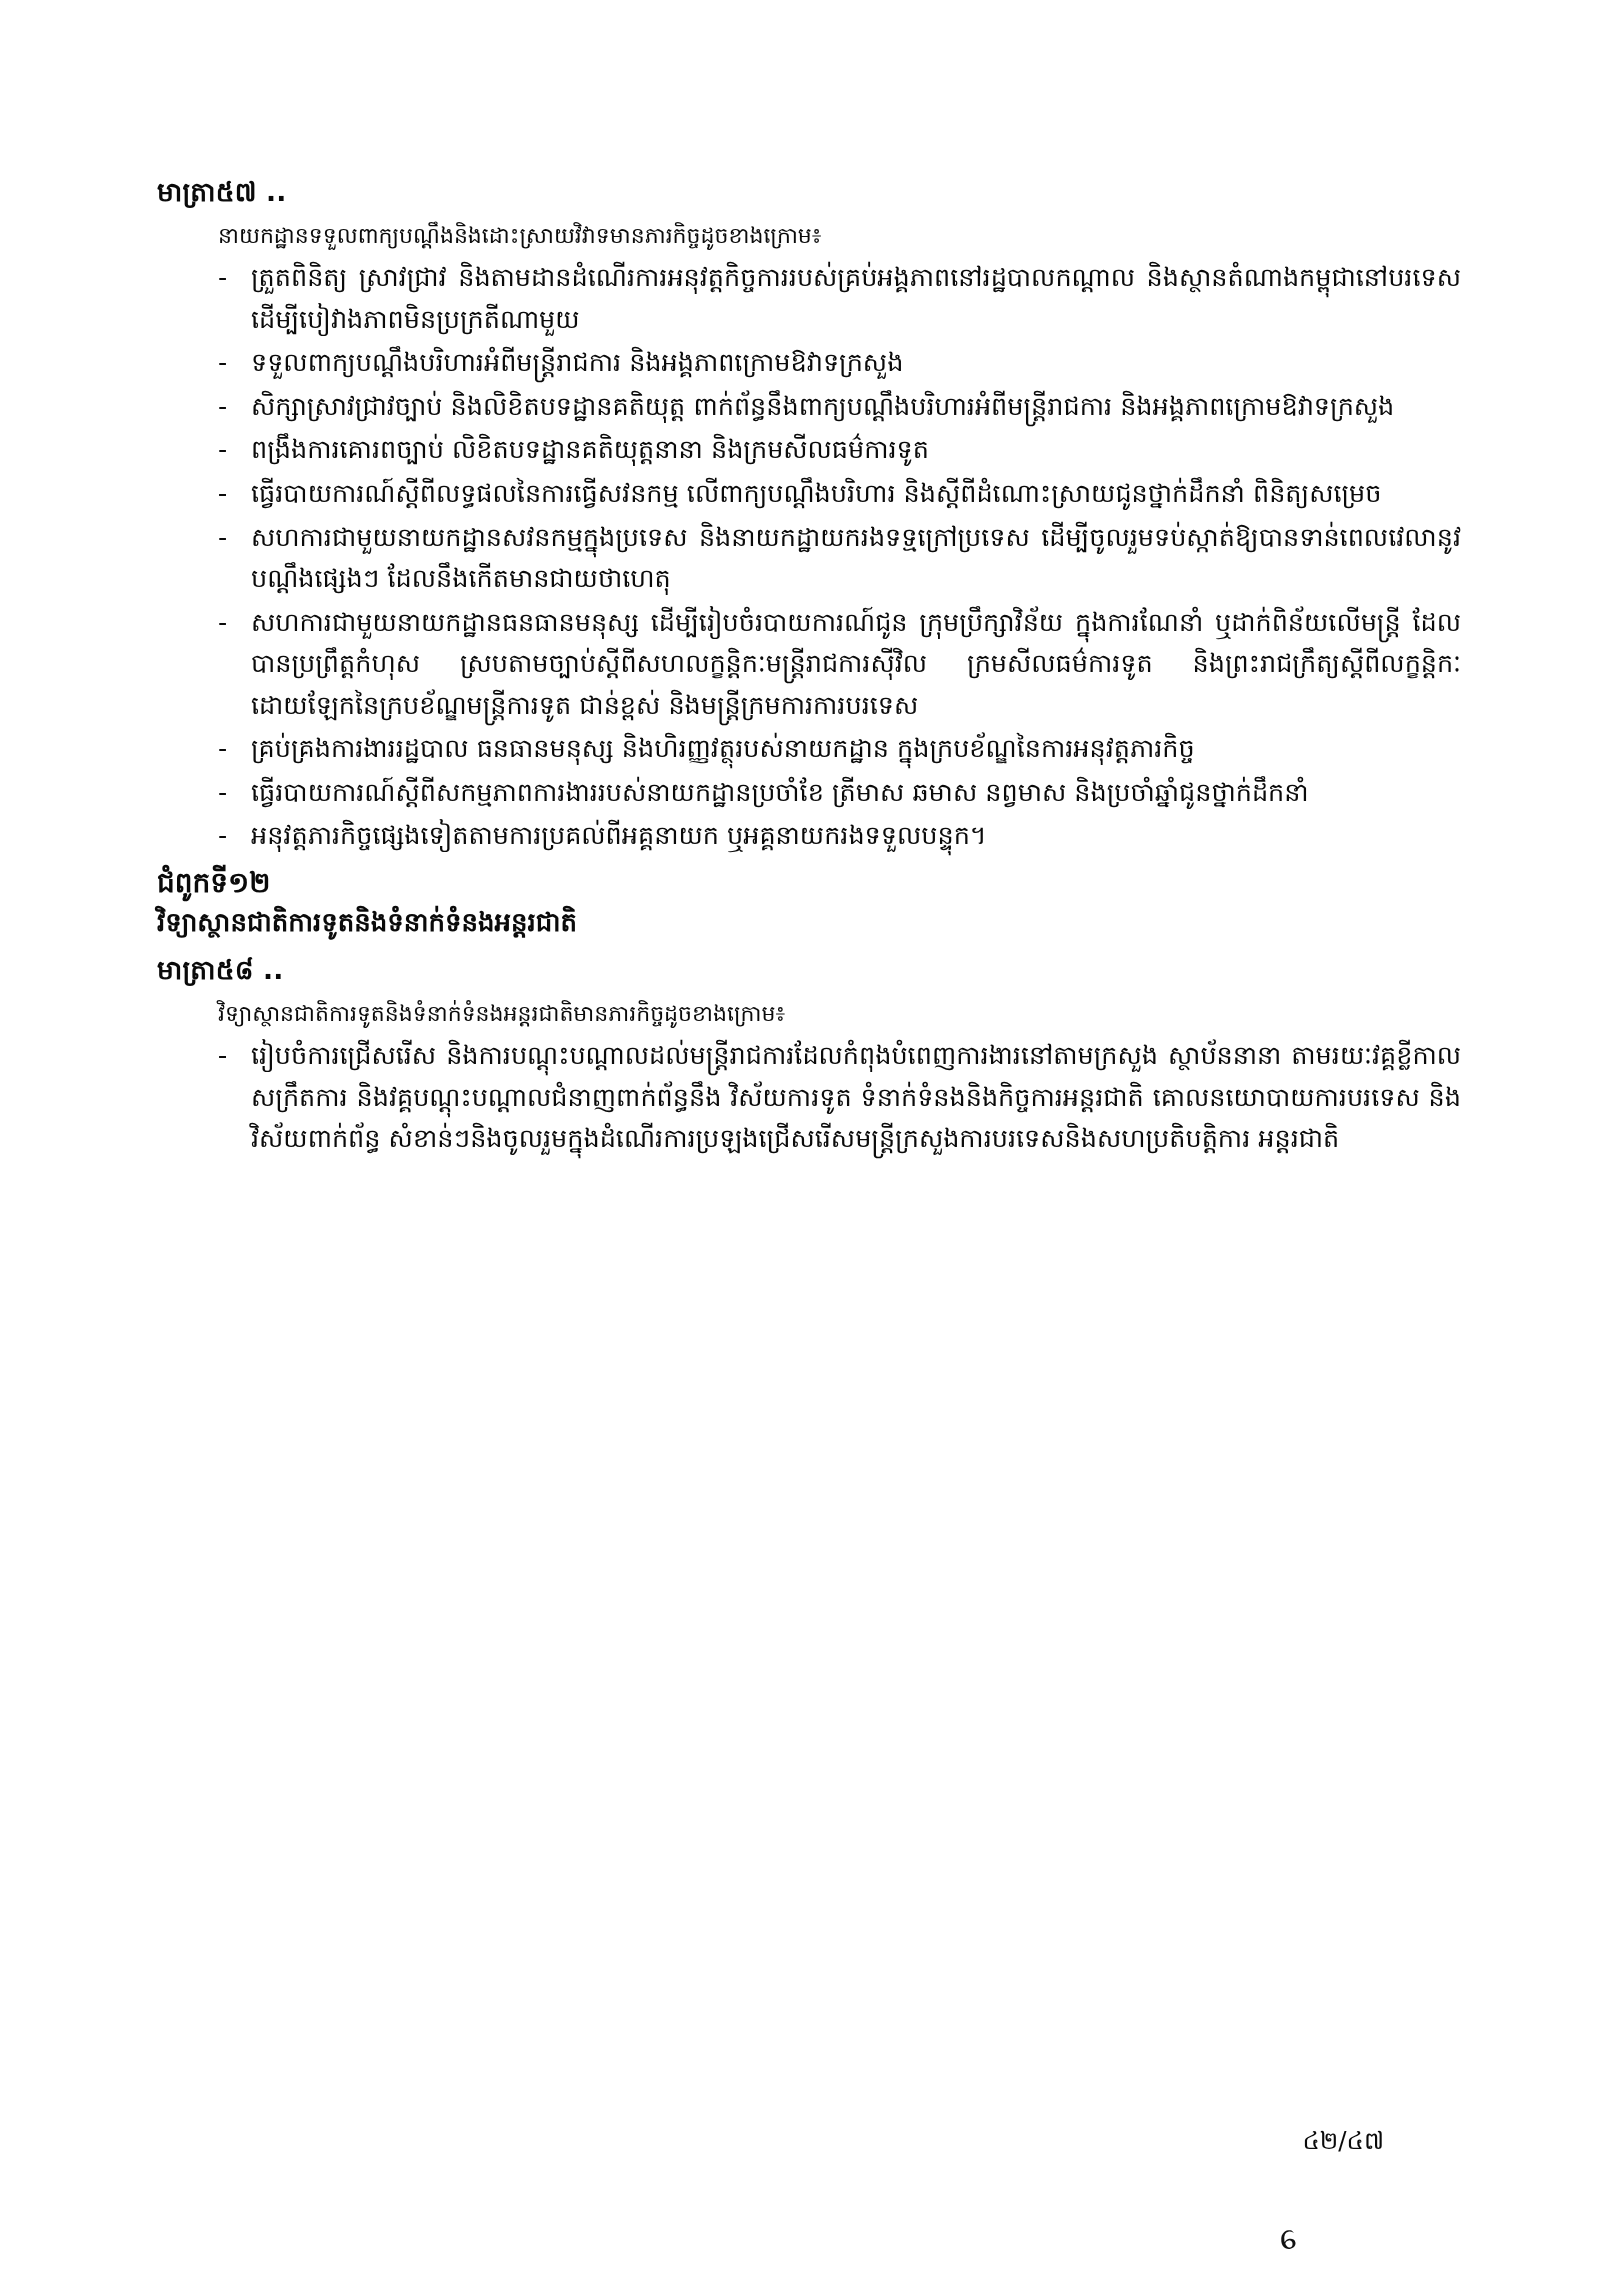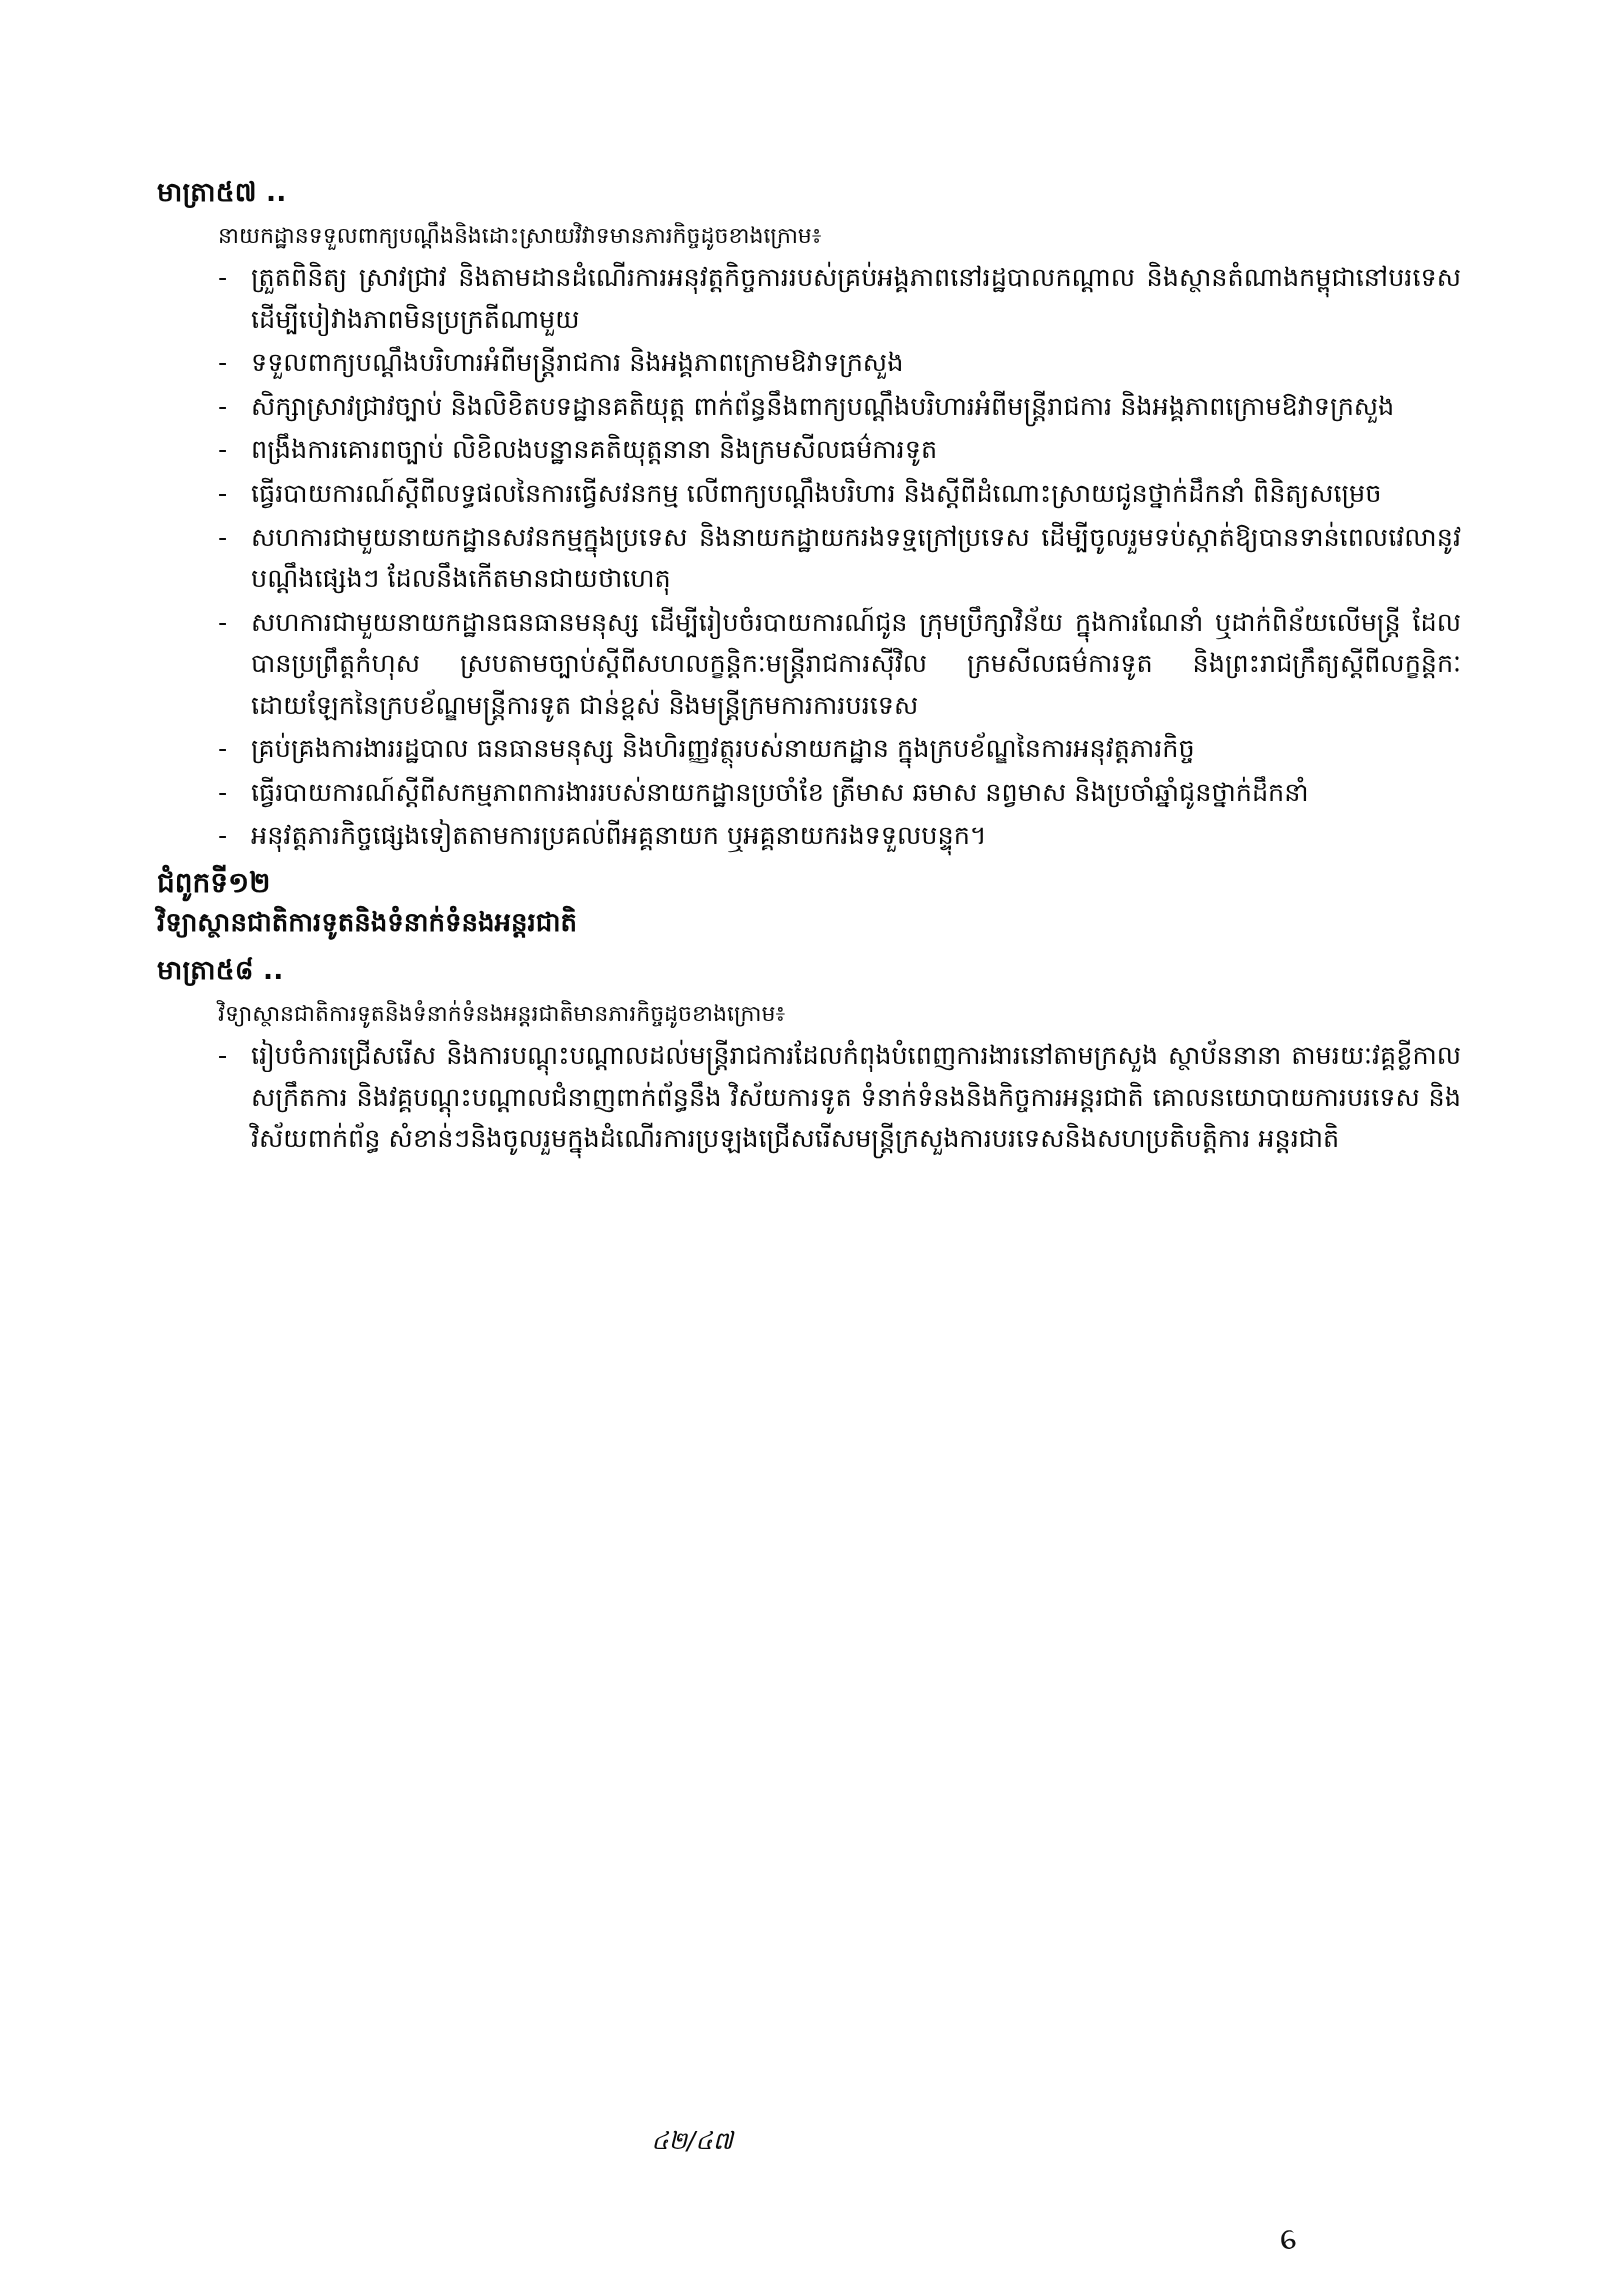--- a/index.html
+++ b/index.html
@@ -75,23 +75,22 @@
     line-height: 1.45;
   }
   .section2 {
     margin-top: 9px;
   }
   .footer {
     position: absolute;
     left: 0;
     right: 0;
     top: 2125px;
-    text-align: center;
+    text-align: right;
     font-size: 24.5px;
-    font-style: italic;
   }
   .corner-mark {
     position: absolute;
     right: 88px;
     top: 2213px;
     font-size: 39px;
     color: #111;
     transform: rotate(-8deg);
   }
 </style>
@@ -101,21 +100,21 @@
 <div class="page">
   <div class="content">
 
     <div class="article-head">មាត្រា៥៧ ..</div>
     <p class="lead">នាយកដ្ឋានទទួលពាក្យបណ្ដឹងនិងដោះស្រាយវិវាទមានភារកិច្ចដូចខាងក្រោម៖</p>
 
     <ul class="items">
       <li><span class="dash">-</span><span>ត្រួតពិនិត្យ ស្រាវជ្រាវ និងតាមដានដំណើរការអនុវត្តកិច្ចការរបស់គ្រប់អង្គភាពនៅរដ្ឋបាលកណ្ដាល និងស្ថានតំណាងកម្ពុជានៅបរទេស ដើម្បីបៀវាងភាពមិនប្រក្រតីណាមួយ</span></li>
       <li><span class="dash">-</span><span>ទទួលពាក្យបណ្ដឹងបរិហារអំពីមន្ត្រីរាជការ និងអង្គភាពក្រោមឱវាទក្រសួង</span></li>
       <li><span class="dash">-</span><span>សិក្សាស្រាវជ្រាវច្បាប់ និងលិខិតបទដ្ឋានគតិយុត្ត ពាក់ព័ន្ធនឹងពាក្យបណ្ដឹងបរិហារអំពីមន្ត្រីរាជការ និងអង្គភាពក្រោមឱវាទក្រសួង</span></li>
-      <li><span class="dash">-</span><span>ពង្រឹងការគោរពច្បាប់ លិខិលងបន្ឋានគតិយុត្តនានា និងក្រមសីលធម៌ការទូត</span></li>
+      <li><span class="dash">-</span><span>ពង្រឹងការគោរពច្បាប់ លិខិតបទដ្ឋានគតិយុត្តនានា និងក្រមសីលធម៌ការទូត</span></li>
       <li><span class="dash">-</span></li>
       <li><span class="dash">-</span><span>ធ្វើរបាយការណ៍ស្ដីពីលទ្ធផលនៃការធ្វើសវនកម្ម លើពាក្យបណ្ដឹងបរិហារ និងស្ដីពីដំណោះស្រាយជូនថ្នាក់ដឹកនាំ ពិនិត្យសម្រេច</span></li>
       <li><span class="dash">-</span><span>សហការជាមួយនាយកដ្ឋានសវនកម្មក្នុងប្រទេស និងនាយកដ្ឋាយករងទទ្មក្រៅប្រទេស ដើម្បីចូលរួមទប់ស្កាត់ឱ្យបានទាន់ពេលវេលានូវបណ្ដឹងផ្សេងៗ ដែលនឹងកើតមានជាយថាហេតុ</span></li>
       <li><span class="dash">-</span><span>សហការជាមួយនាយកដ្ឋានធនធានមនុស្ស ដើម្បីរៀបចំរបាយការណ៍ជូន ក្រុមប្រឹក្សាវិន័យ ក្នុងការណែនាំ ឬដាក់ពិន័យលើមន្ត្រី ដែលបានប្រព្រឹត្តកំហុស ស្របតាមច្បាប់ស្ដីពីសហលក្ខន្តិកៈមន្ត្រីរាជការស៊ីវិល ក្រមសីលធម៌ការទូត និងព្រះរាជក្រឹត្យស្ដីពីលក្ខន្តិកៈដោយឡែកនៃក្របខ័ណ្ឌមន្ត្រីការទូត ជាន់ខ្ពស់ និងមន្ត្រីក្រមការការបរទេស</span></li>
       <li><span class="dash">-</span><span>គ្រប់គ្រងការងាររដ្ឋបាល ធនធានមនុស្ស និងហិរញ្ញវត្ថុរបស់នាយកដ្ឋាន ក្នុងក្របខ័ណ្ឌនៃការអនុវត្តភារកិច្ច</span></li>
       <li><span class="dash">-</span><span>ធ្វើរបាយការណ៍ស្ដីពីសកម្មភាពការងាររបស់នាយកដ្ឋានប្រចាំខែ ត្រីមាស ឆមាស នព្វមាស និងប្រចាំឆ្នាំជូនថ្នាក់ដឹកនាំ</span></li>
       <li><span class="dash">-</span><span>អនុវត្តភារកិច្ចផ្សេងទៀតតាមការប្រគល់ពីអគ្គនាយក ឬអគ្គនាយករងទទួលបន្ទុក។</span></li>
     </ul>
 
     <div class="chapter-block">

